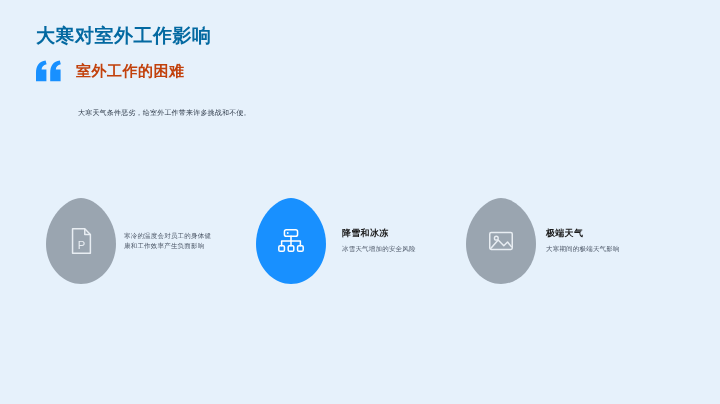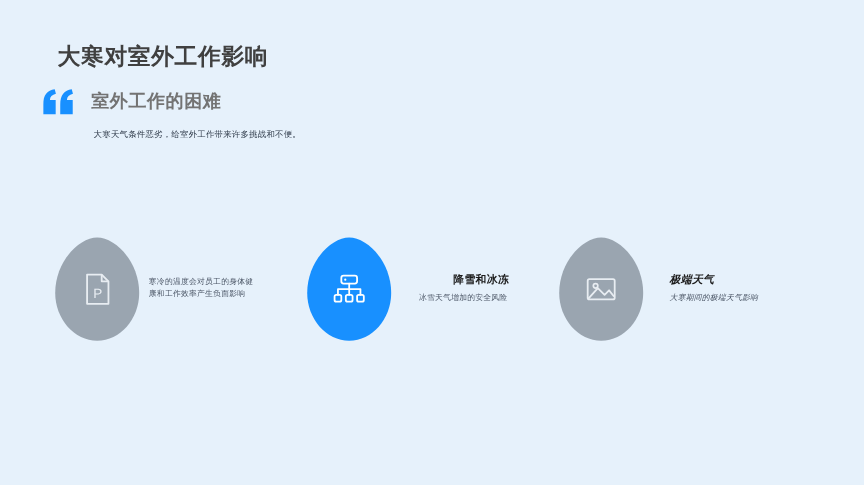--- a/index.html
+++ b/index.html
@@ -25,45 +25,45 @@
   .header {
     position: absolute;
     left: 36px;
     top: 24px;
     width: 640px;
   }
 
   .main-title {
     font-size: 19px;
     font-weight: bold;
-    color: #404040;
+    color: #0369a1;
     letter-spacing: 0.5px;
     line-height: 24px;
-    margin: 12px;
+    margin: 0;
   }
 
   .subtitle-row {
     display: flex;
     align-items: center;
     margin-top: 10px;
     height: 26px;
   }
 
   .quote-mark {
     width: 26px;
     height: 22px;
     margin-right: 14px;
     flex: none;
     display: block;
   }
 
   .sub-title {
     font-size: 15px;
     font-weight: bold;
-    color: #737373;
+    color: #c2410c;
     letter-spacing: 0.5px;
     line-height: 20px;
   }
 
   .lead-text {
     position: absolute;
     left: 78px;
     top: 107px;
     font-size: 7px;
     color: #2f3b4a;
@@ -129,22 +129,22 @@
   }
 
   .card-desc {
     font-size: 6.5px;
     color: #4a5565;
     line-height: 10.5px;
     letter-spacing: 0.2px;
     width: 88px;
   }
 
-  .card-2 .card-text { margin-left: 14px; text-align: center; }
-  .card-3 .card-text { margin-left: 20px; font-style: italic; }
+  .card-2 .card-text { margin-left: 14px; }
+  .card-3 .card-text { margin-left: 8px; }
 </style>
 </head>
 <body>
 
 <div class="slide">
 
   <div class="header">
     <div class="main-title">大寒对室外工作影响</div>
 
     <div class="subtitle-row">

